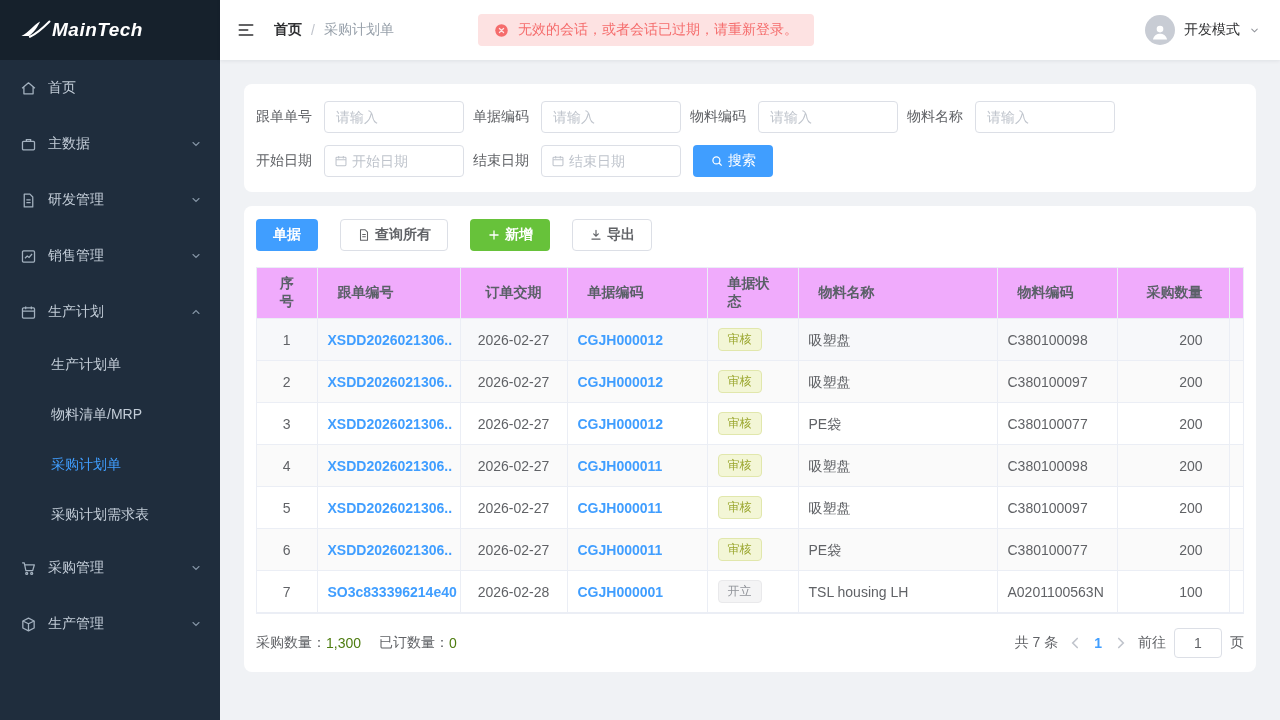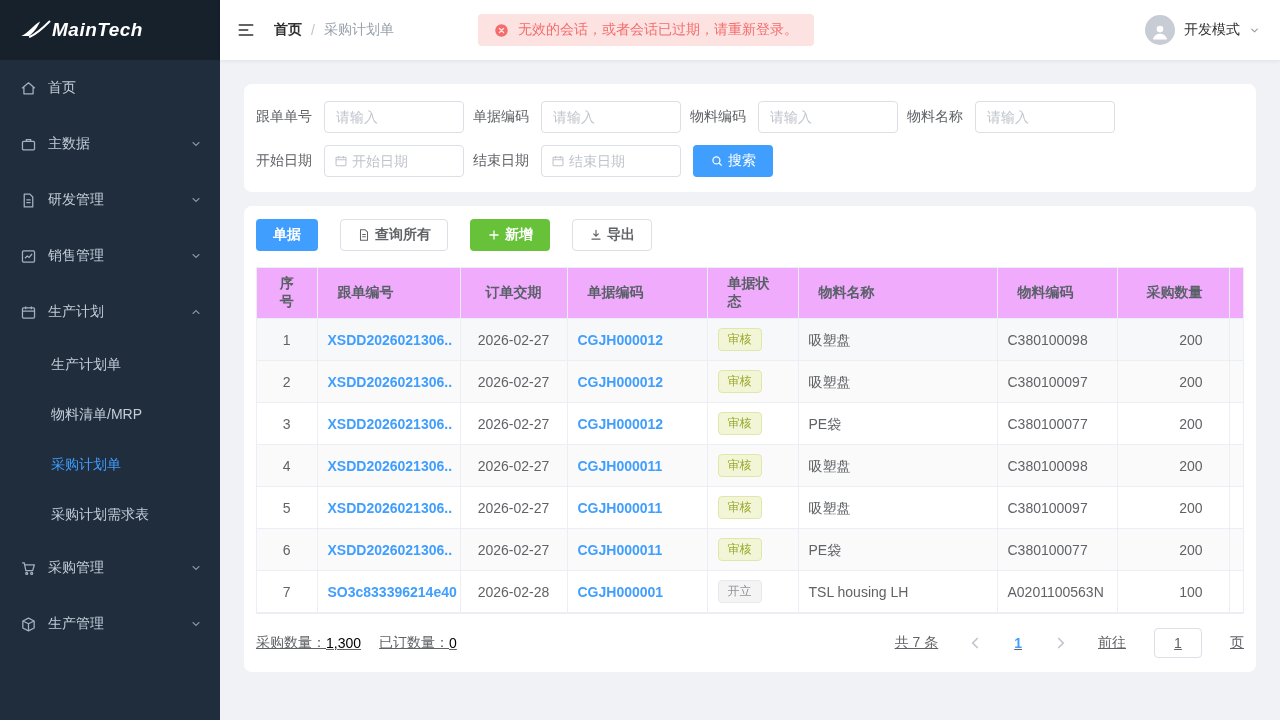--- a/index.html
+++ b/index.html
@@ -81,24 +81,24 @@
   .c0{width:60px; text-align:center;} .c1{width:143px;} .c2{width:107px; text-align:center;}
   .c3{width:140px;} .c4{width:91px; } .c5{width:199px;}
   .c6{width:120px; word-break:break-all;} .c7{width:112px; text-align:right; padding-right:26px;}
   .c8{width:38px; border-right:none;}
   .link { color:#409eff; font-weight:bold; cursor:pointer; }
   .tag { display:inline-block; padding:2px 9px; border-radius:4px; font-size:12px; border:1px solid; line-height:17px; }
   .tag-review { background:#f3f6d6; border-color:#e1e7ac; color:#9aa62e; }
   .tag-open { background:#f4f4f5; border-color:#e9e9eb; color:#909399; }
 
   
-  .table-footer { display:flex; align-items:center; margin-top:14px;text-decoration:underline; }
+  .table-footer { display:flex; align-items:center; margin-top:14px; }
   .stat-label { color:#606266; }
-  .stat-value { color:#000000; margin-right:18px; }
-  .pager-area { margin-left:auto; display:flex; align-items:center; gap:28px; }
+  .stat-value { color:#4d7c0f; margin-right:18px; }
+  .pager-area { margin-left:auto; display:flex; align-items:center; gap:8px; }
   .select { width:126px; height:32px; border:1px solid #dcdfe6; border-radius:4px; display:flex; align-items:center; padding:0 8px 0 12px; cursor:pointer; color:#606266; }
   .select .sel-text { flex:1; }
   .pg-btn { width:18px; height:18px; color:#c0c4cc; display:inline-flex; cursor:pointer; }
   .pg-btn svg { width:100%; height:100%; }
   .pg-num { color:#409eff; font-weight:bold; padding:0 2px; cursor:pointer; }
   .goto-input { width:48px; height:30px; border:1px solid #dcdfe6; border-radius:4px; text-align:center; font-size:14px; color:#606266; outline:none; font-family:inherit; }
 </style>
 </head>
 <body>
 

